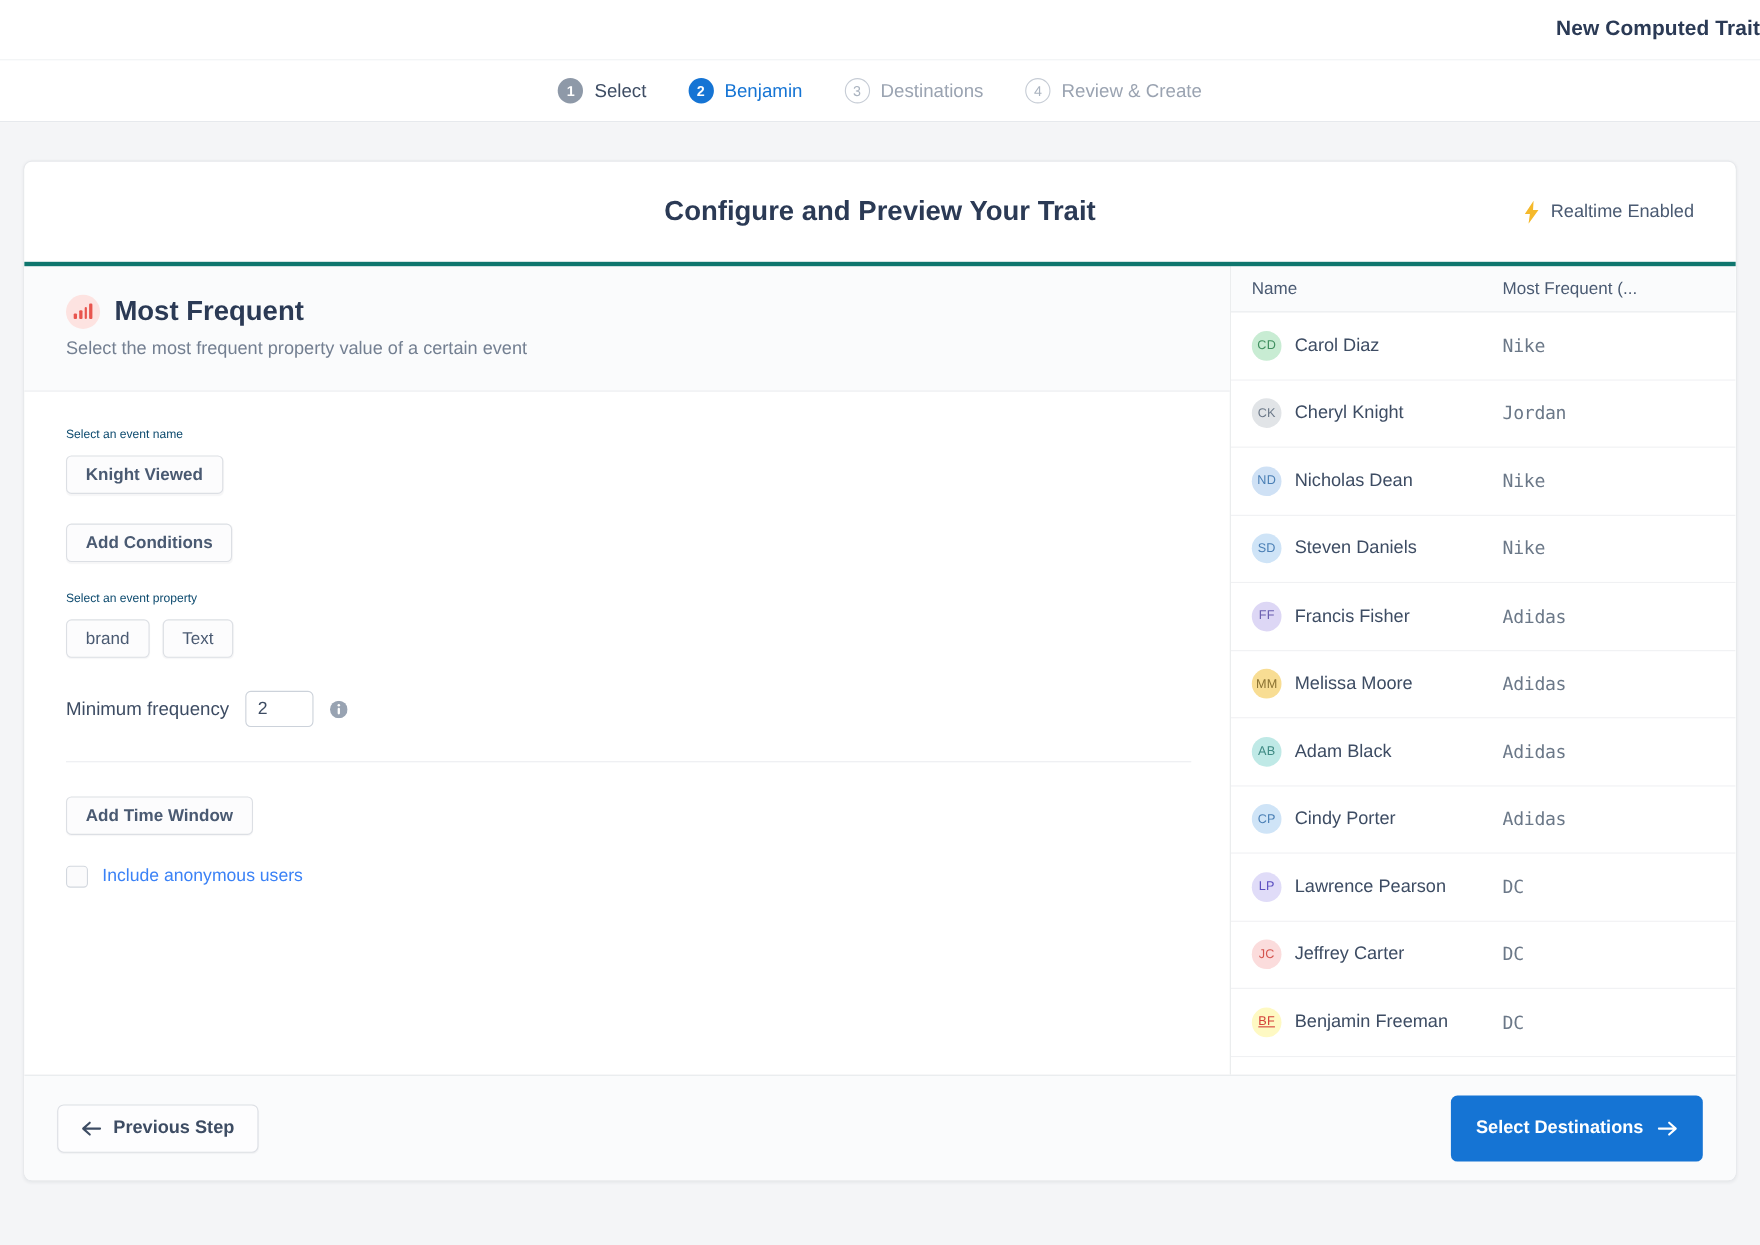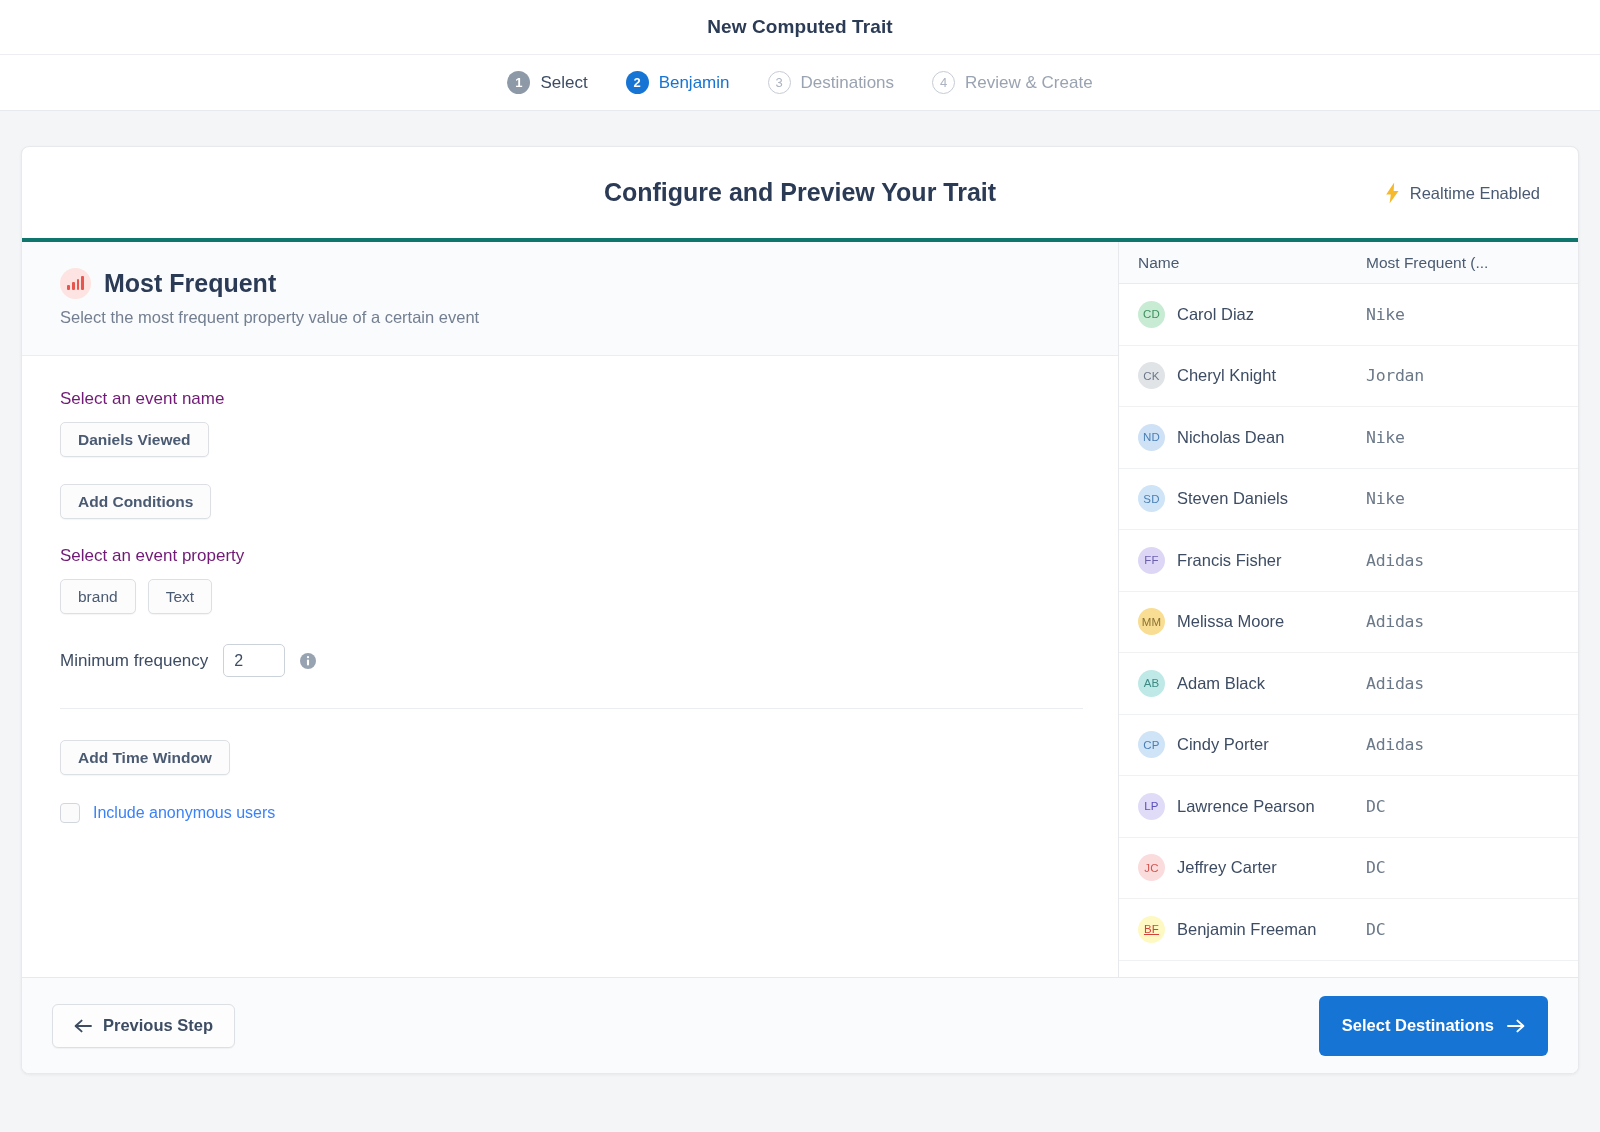--- a/index.html
+++ b/index.html
@@ -12,21 +12,21 @@
     -webkit-font-smoothing: antialiased;
   }
 
   
   .titlebar {
     height: 55px;
     background: #ffffff;
     border-bottom: 1px solid #eceef1;
     display: flex;
     align-items: center;
-    justify-content: center;
+    justify-content: flex-end;
   }
   .titlebar-text {
     font-size: 19px;
     font-weight: bold;
     color: #2b3a55;
     letter-spacing: 0.1px;
   }
 
   
   .stepper {
@@ -143,22 +143,22 @@
   .trait-icon i:nth-child(1) { height: 5px; }
   .trait-icon i:nth-child(2) { height: 8px; }
   .trait-icon i:nth-child(3) { height: 11px; }
   .trait-icon i:nth-child(4) { height: 14px; }
   .trait-name { font-size: 25px; font-weight: bold; color: #2b3a55; }
   .trait-desc { font-size: 16.5px; color: #737f91; margin-top: 9px; }
 
   .form-area { padding: 33px 38px 0 38px; flex: 1 1 auto; }
 
   .field-label {
-    font-size: 17px;
-    color: #701a75;
+    font-size: 11px;
+    color: #0c4a6e;
     margin-bottom: 13px;
   }
 
   .pillbtn {
     display: inline-flex;
     align-items: center;
     justify-content: center;
     height: 35px;
     padding: 0 17px;
     background: #fcfcfd;
@@ -359,21 +359,21 @@
             </span>
             <span class="trait-name">Most Frequent</span>
           </div>
           <div class="trait-desc">Select the most frequent property value of a certain event</div>
         </div>
 
         <div class="form-area">
 
           <div class="field-label">Select an event name</div>
           <div class="row-gap2">
-            <button class="pillbtn">Daniels Viewed</button>
+            <button class="pillbtn">Knight Viewed</button>
           </div>
 
           <div class="row-gap2">
             <button class="pillbtn">Add Conditions</button>
           </div>
 
           <div class="field-label">Select an event property</div>
           <div class="btn-row">
             <button class="pillbtn plain">brand</button>
             <button class="pillbtn plain">Text</button>

